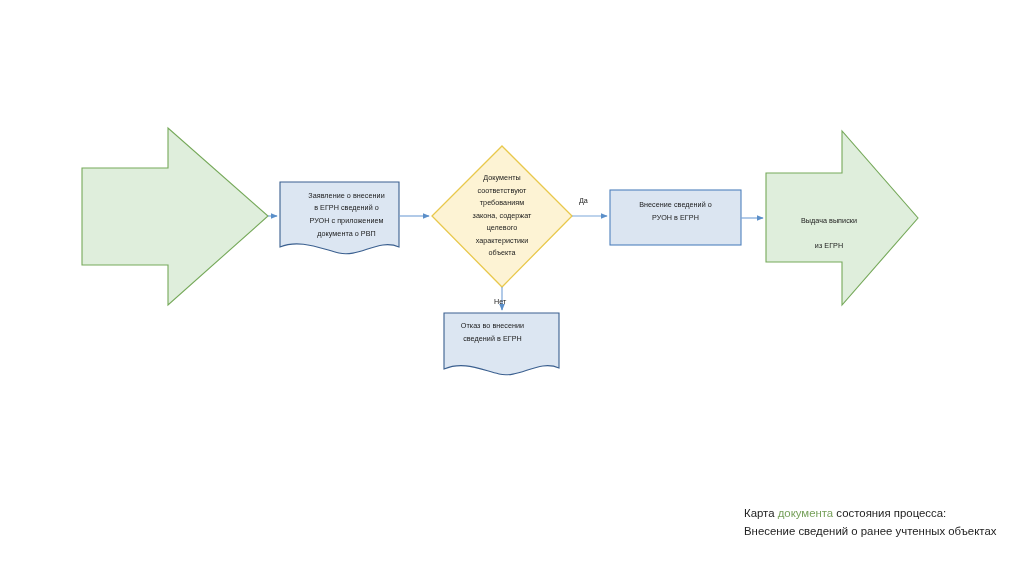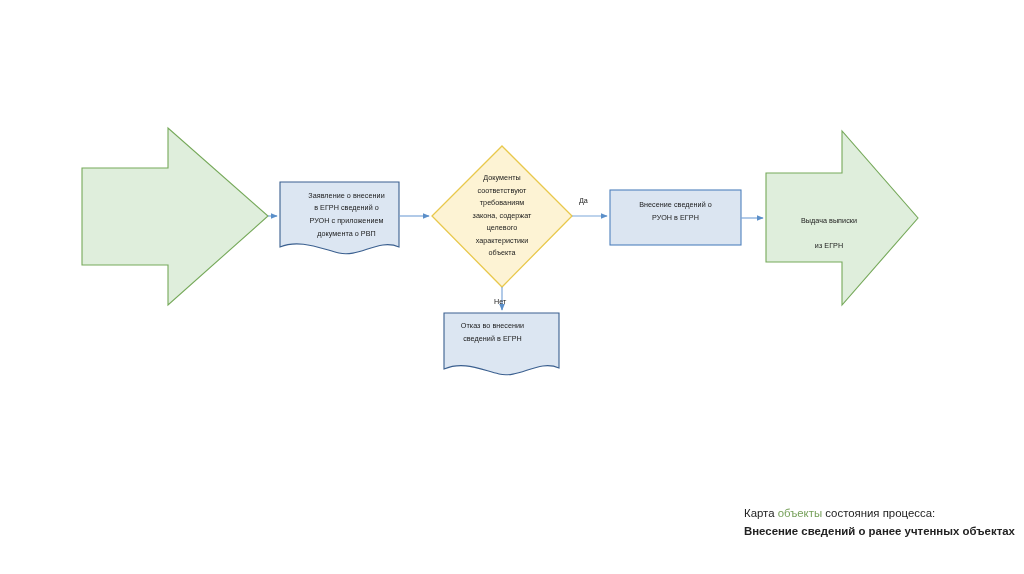--- a/index.html
+++ b/index.html
@@ -39,21 +39,21 @@
   .caption {
     position: absolute;
     left: 744px;
     top: 505px;
     width: 272px;
     font-size: 11.4px;
     line-height: 17.5px;
     color: #222222;
   }
   .caption .accent { color: #76a05a; }
-  .caption .strong { font-weight: bold; }
+  .caption .strong { font-weight: normal; }
   svg.layer {
     position: absolute;
     left: 0; top: 0;
     width: 1024px;
     height: 574px;
   }
 </style>
 </head>
 <body>
 
@@ -112,17 +112,17 @@
 из ЕГРН</div>
 
   <div class="shape-text" style="left:446px; top:311px; width:93px; height:44px;">Отказ  во  внесении
 сведений в ЕГРН</div>
 
   <div class="edge-label" style="left:579px; top:196px;">Да</div>
 
   <div class="edge-label" style="left:452px; top:297px;margin-left:42px;">Нет</div>
 
   <div class="caption">
-    <div><span>Карта </span><span class="accent">объекты</span><span> состояния процесса:</span></div>
+    <div><span>Карта </span><span class="accent">документа</span><span> состояния процесса:</span></div>
     <div class="strong">Внесение сведений о ранее учтенных объектах</div>
   </div>
 
 </div>
 
 </body></html>

